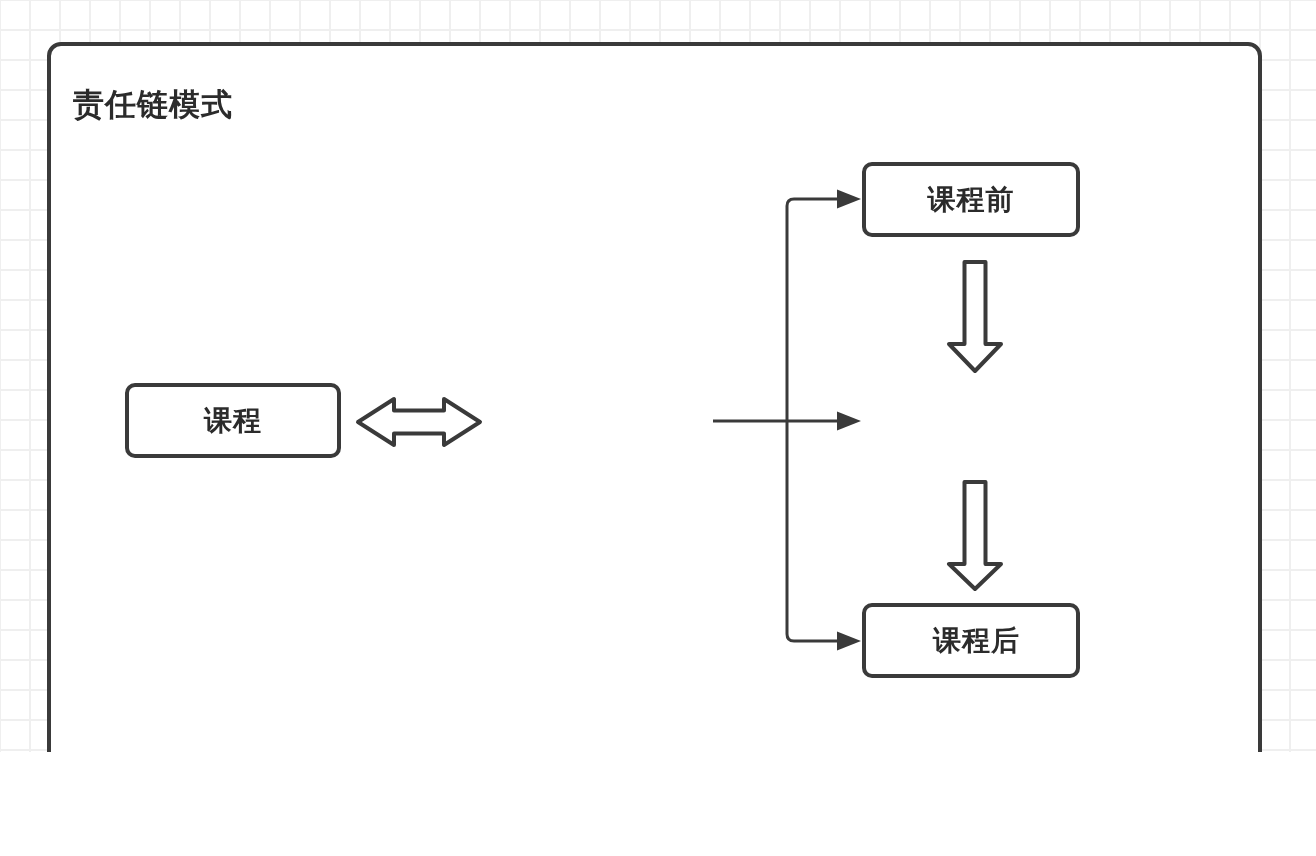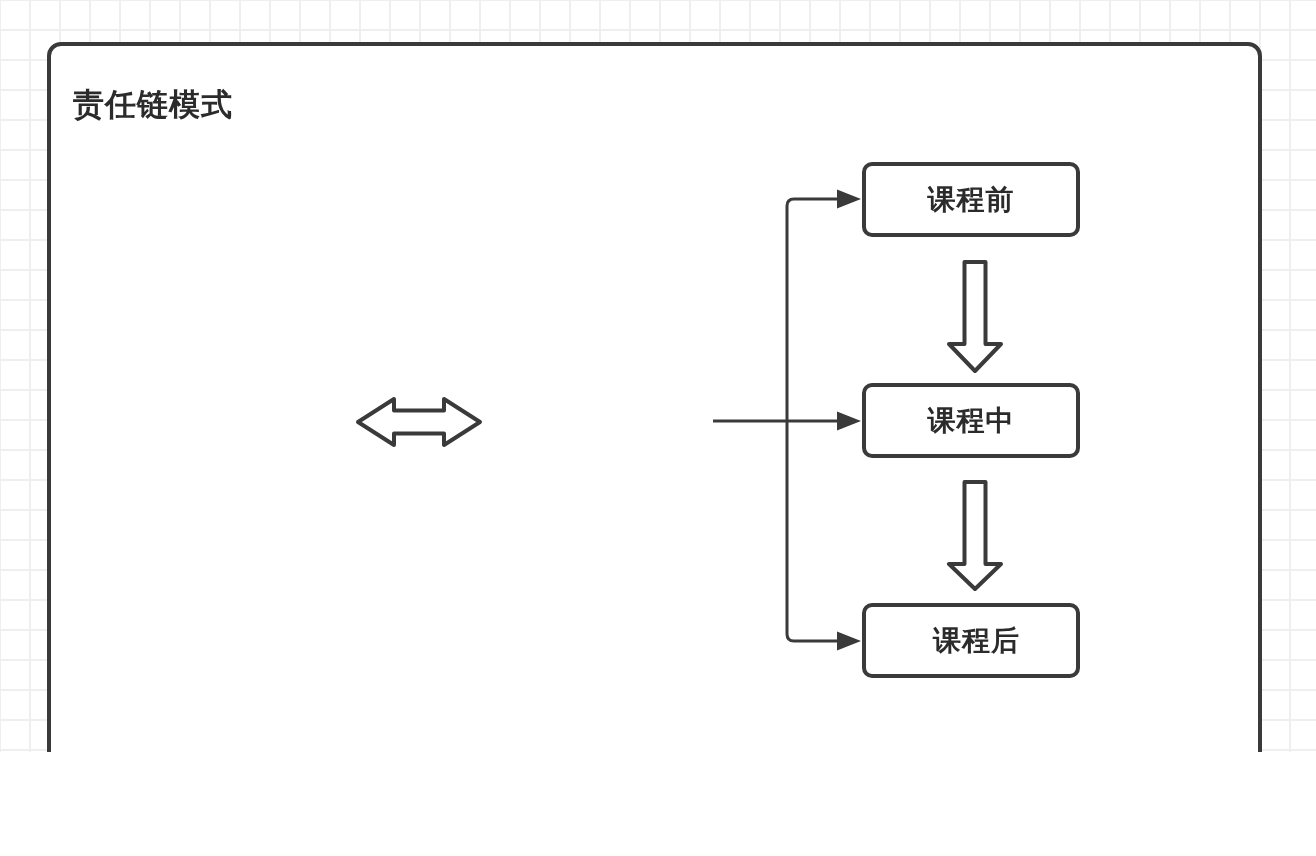--- a/index.html
+++ b/index.html
@@ -109,27 +109,27 @@
     <path class="edge-line" d="M 787 421 V 634 Q 787 641 794 641 H 839"></path>
     <polygon class="edge-head" points="837,631.5 861,641 837,650.5"></polygon>
 
     <polygon class="hollow-shape" points="358,422 394,399 394,410.5 444,410.5 444,399 480,422 444,445 444,433.5 394,433.5 394,445"></polygon>
 
     <polygon class="hollow-shape" points="964.5,262 985.5,262 985.5,344 1001,344 975,371 949,344 964.5,344"></polygon>
 
     <polygon class="hollow-shape" points="964.5,482 985.5,482 985.5,564 1001,564 975,589 949,564 964.5,564"></polygon>
   </svg>
 
+  <div class="node node-course">
+    <span class="node-label">课程</span>
+  </div>
 
 
   <div class="node node-before">
     <span class="node-label">课程前</span>
   </div>
 
-  <div class="node node-during">
-    <span class="node-label">课程中</span>
-  </div>
 
   <div class="node node-after">
     <span class="node-label">课程后</span>
   </div>
 
 </div>
 
 </body></html>

